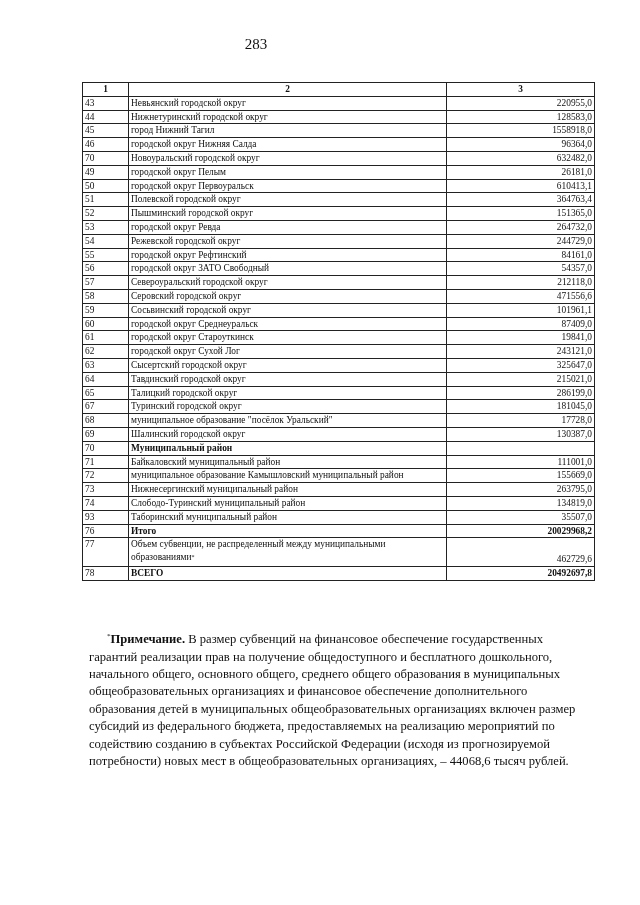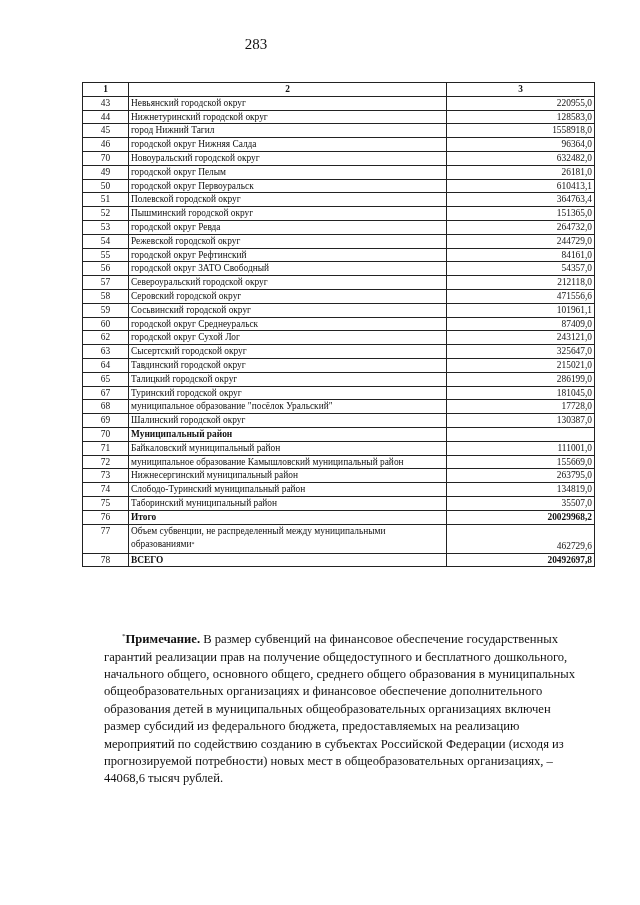--- a/index.html
+++ b/index.html
@@ -16,33 +16,33 @@
       border-collapse: collapse; table-layout: fixed;
       font-size: 9.4px;
     }
     table.data col.c1 { width: 46px; }
     table.data col.c2 { width: 318px; }
     table.data col.c3 { width: 148px; }
     table.data td {
       border: 1px solid #222; padding: 0 2px; height: 12.8px; line-height: 12.8px;
       white-space: nowrap; overflow: hidden;
     }
-    table.data td.num { text-align: center; }
+    table.data td.num { }
     table.data td.val { text-align: right; }
     table.data tr.head td { text-align: center; font-weight: bold; }
     table.data tr.bold td.name, table.data tr.bold td.val { font-weight: bold; }
     table.data tr.tall td { height: 28px; line-height: 13px; vertical-align: bottom; }
     table.data tr.tall td.num { vertical-align: top; margin-left: 28px; }
     table.data tr.tall td.name { white-space: normal; vertical-align: top; }
     sup.star { font-size: 6px; vertical-align: top; }
     .note {
       position: absolute; top: 628px; left: 89px; width: 500px;
       font-size: 12.6px; line-height: 17.4px; text-align: left;
     }
-    .note .first { text-indent: 18px; margin-left: 15px; }
+    .note .first { text-indent: 18px; }
     .note b { font-weight: bold; }
     .note sup { font-size: 7px; }
   </style>
 </head>
 <body>
 
 <div class="page-number">283</div>
 
 <table class="data">
   <colgroup>
@@ -135,20 +135,25 @@
         <td class="num">59</td>
         <td class="name">Сосьвинский городской округ</td>
         <td class="val">101961,1</td>
       </tr>
       <tr>
         <td class="num">60</td>
         <td class="name">городской округ Среднеуральск</td>
         <td class="val">87409,0</td>
       </tr>
       <tr>
+        <td class="num">61</td>
+        <td class="name">городской округ Староуткинск</td>
+        <td class="val">19841,0</td>
+      </tr>
+      <tr>
         <td class="num">62</td>
         <td class="name">городской округ Сухой Лог</td>
         <td class="val">243121,0</td>
       </tr>
       <tr>
         <td class="num">63</td>
         <td class="name">Сысертский городской округ</td>
         <td class="val">325647,0</td>
       </tr>
       <tr>
@@ -195,21 +200,21 @@
         <td class="num">73</td>
         <td class="name">Нижнесергинский муниципальный район</td>
         <td class="val">263795,0</td>
       </tr>
       <tr>
         <td class="num">74</td>
         <td class="name">Слободо-Туринский муниципальный район</td>
         <td class="val">134819,0</td>
       </tr>
       <tr>
-        <td class="num">75</td>
+        <td class="num">93</td>
         <td class="name">Таборинский муниципальный район</td>
         <td class="val">35507,0</td>
       </tr>
       <tr class="bold">
         <td class="num">76</td>
         <td class="name">Итого</td>
         <td class="val">20029968,2</td>
       </tr>
       <tr class="tall">
         <td class="num">77</td>

